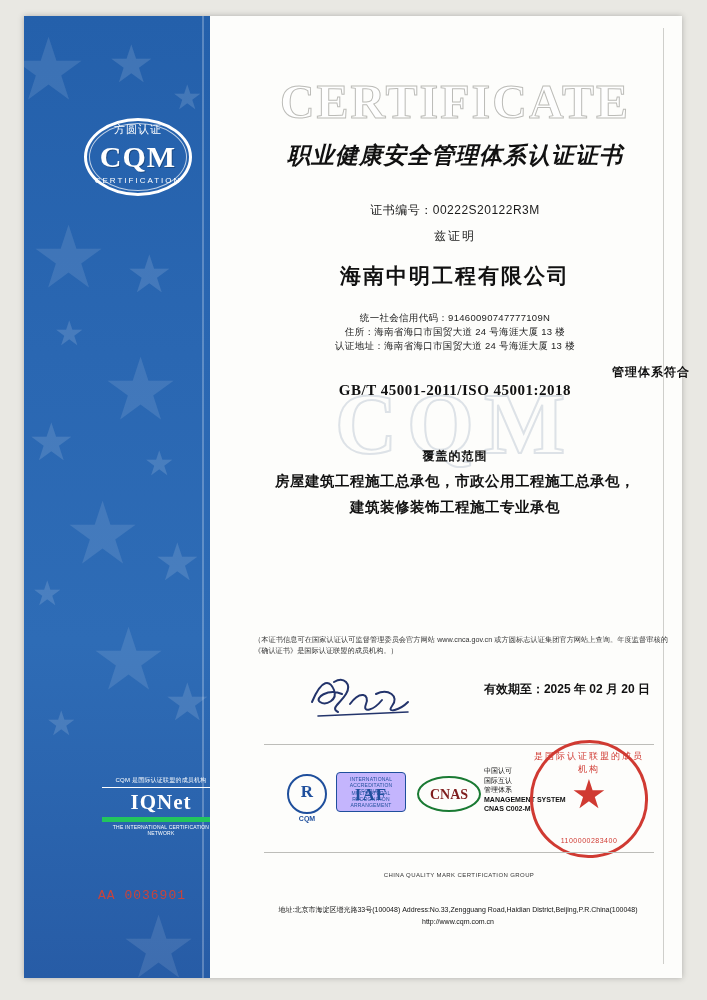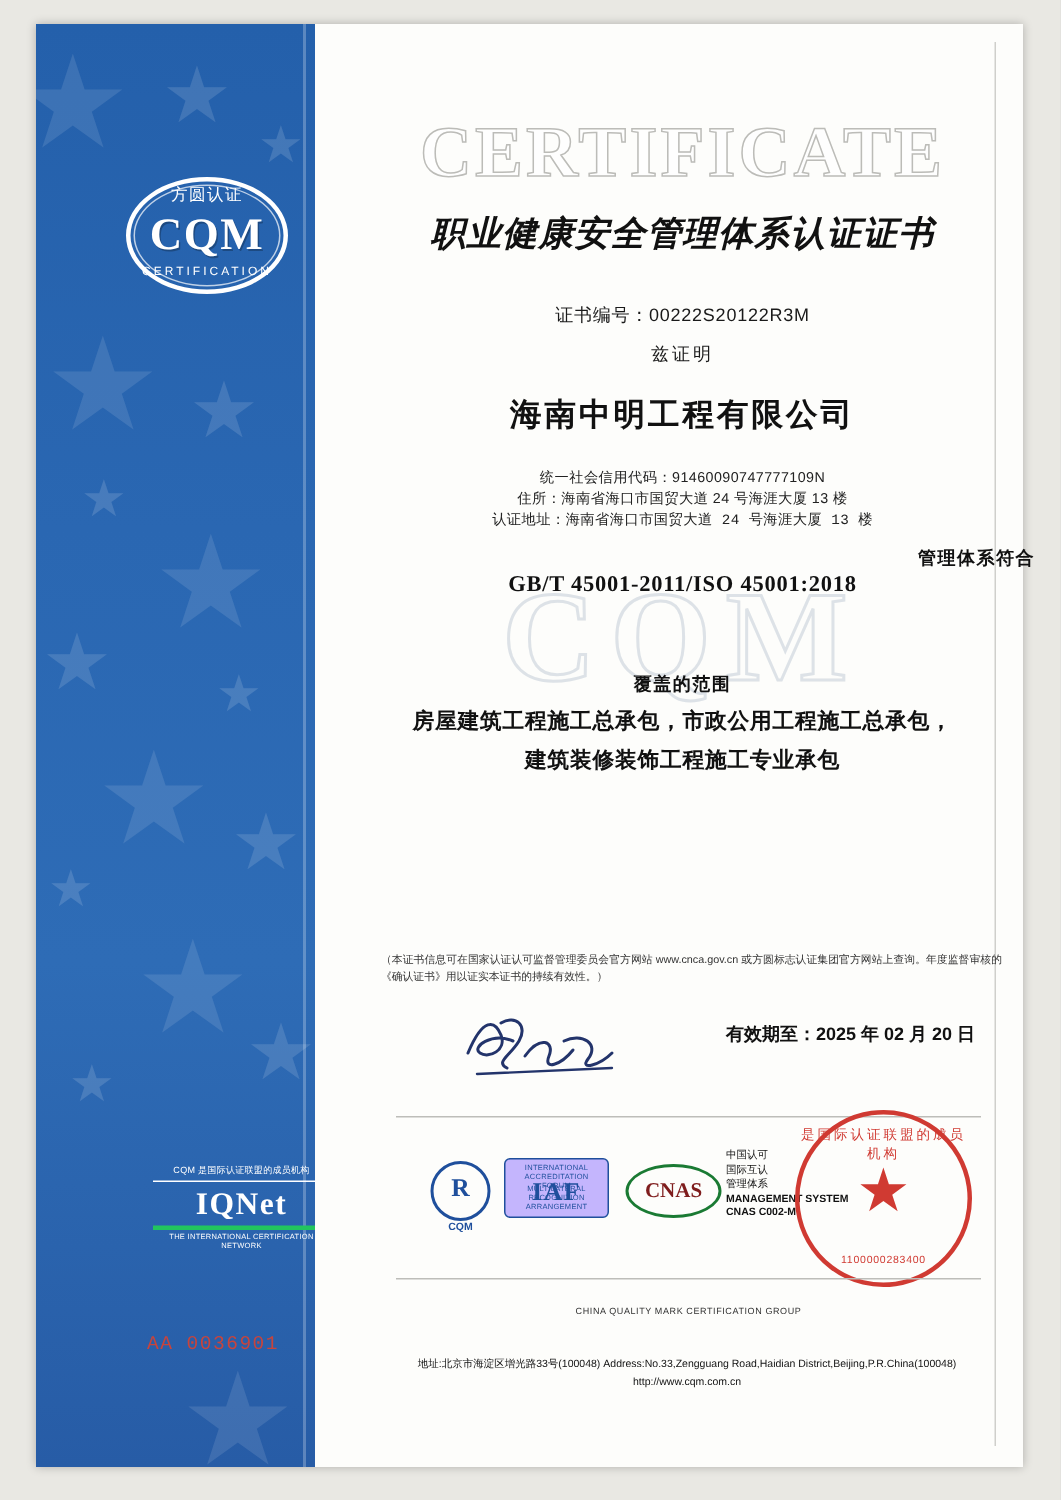--- a/index.html
+++ b/index.html
@@ -385,21 +385,21 @@
     left: 78px;
     top: 760px;
     width: 118px;
     text-align: center;
   }
   .ionet .top {
     font-size: 6px; color: #ffffff; letter-spacing: 0.2px; margin-bottom: 2px;
   }
   .ionet .main {
     border-top: 1px solid #ffffff;
-    border-bottom: 3px solid #22c55e;
+    border-bottom: 5px solid #22c55e;
     padding: 2px 0;
     font-family: "Liberation Serif", serif;
     font-size: 21px;
     font-weight: bold;
     color: #ffffff;
     letter-spacing: 1px;
   }
   .ionet .bot {
     font-size: 5px; color: #ffffff; margin-top: 2px; letter-spacing: 0.2px;
   }
@@ -499,32 +499,32 @@
     <div class="cert-no">
       <span>证书编号：</span><span>00222S20122R3M</span>
     </div>
 
     <div class="hereby">兹证明</div>
 
     <div class="company">海南中明工程有限公司</div>
 
     <div class="small-line" style="top:296px;">统一社会信用代码：91460090747777109N</div>
     <div class="small-line" style="top:310px;">住所：海南省海口市国贸大道 24 号海涯大厦 13 楼</div>
-    <div class="small-line" style="top:324px;font-family:Liberation Mono, monospace;">认证地址：海南省海口市国贸大道 24 号海涯大厦 13 楼</div>
+    <div class="small-line" style="top:324px;">认证地址：海南省海口市国贸大道 24 号海涯大厦 13 楼</div>
 
     <div class="std-head">管理体系符合</div>
     <div class="std-code">GB/T 45001-2011/ISO 45001:2018</div>
 
     <div class="scope-head">覆盖的范围</div>
     <div class="scope-body">
       <div>房屋建筑工程施工总承包，市政公用工程施工总承包，</div>
       <div>建筑装修装饰工程施工专业承包</div>
     </div>
 
-    <div class="note">（本证书信息可在国家认证认可监督管理委员会官方网站 www.cnca.gov.cn 或方圆标志认证集团官方网站上查询。年度监督审核的《确认证书》用以证实本证书的持续有效性。）</div>
+    <div class="note">（本证书信息可在国家认证认可监督管理委员会官方网站 www.cnca.gov.cn 或方圆标志认证集团官方网站上查询。年度监督审核的《确认证书》是国际认证联盟的成员机构。）</div>
 
     <div class="signature">
       <svg class="sig-svg" width="130" height="52" viewBox="0 0 130 52">
         <path d="M8,30 C18,6 26,8 30,18 C34,28 22,34 16,30 C10,26 24,16 38,22" stroke="#23346b" stroke-width="2" fill="none" stroke-linecap="round"></path>
         <path d="M30,10 C40,4 48,12 42,22 C36,32 26,36 34,40" stroke="#23346b" stroke-width="2" fill="none" stroke-linecap="round"></path>
         <path d="M46,32 C56,18 66,22 62,32 C58,42 70,38 78,28" stroke="#23346b" stroke-width="2" fill="none" stroke-linecap="round"></path>
         <path d="M72,22 C84,16 96,24 88,34 C82,42 96,38 104,30" stroke="#23346b" stroke-width="2" fill="none" stroke-linecap="round"></path>
         <path d="M14,44 L104,40" stroke="#23346b" stroke-width="1.6" fill="none" stroke-linecap="round"></path>
       </svg>
     </div>

